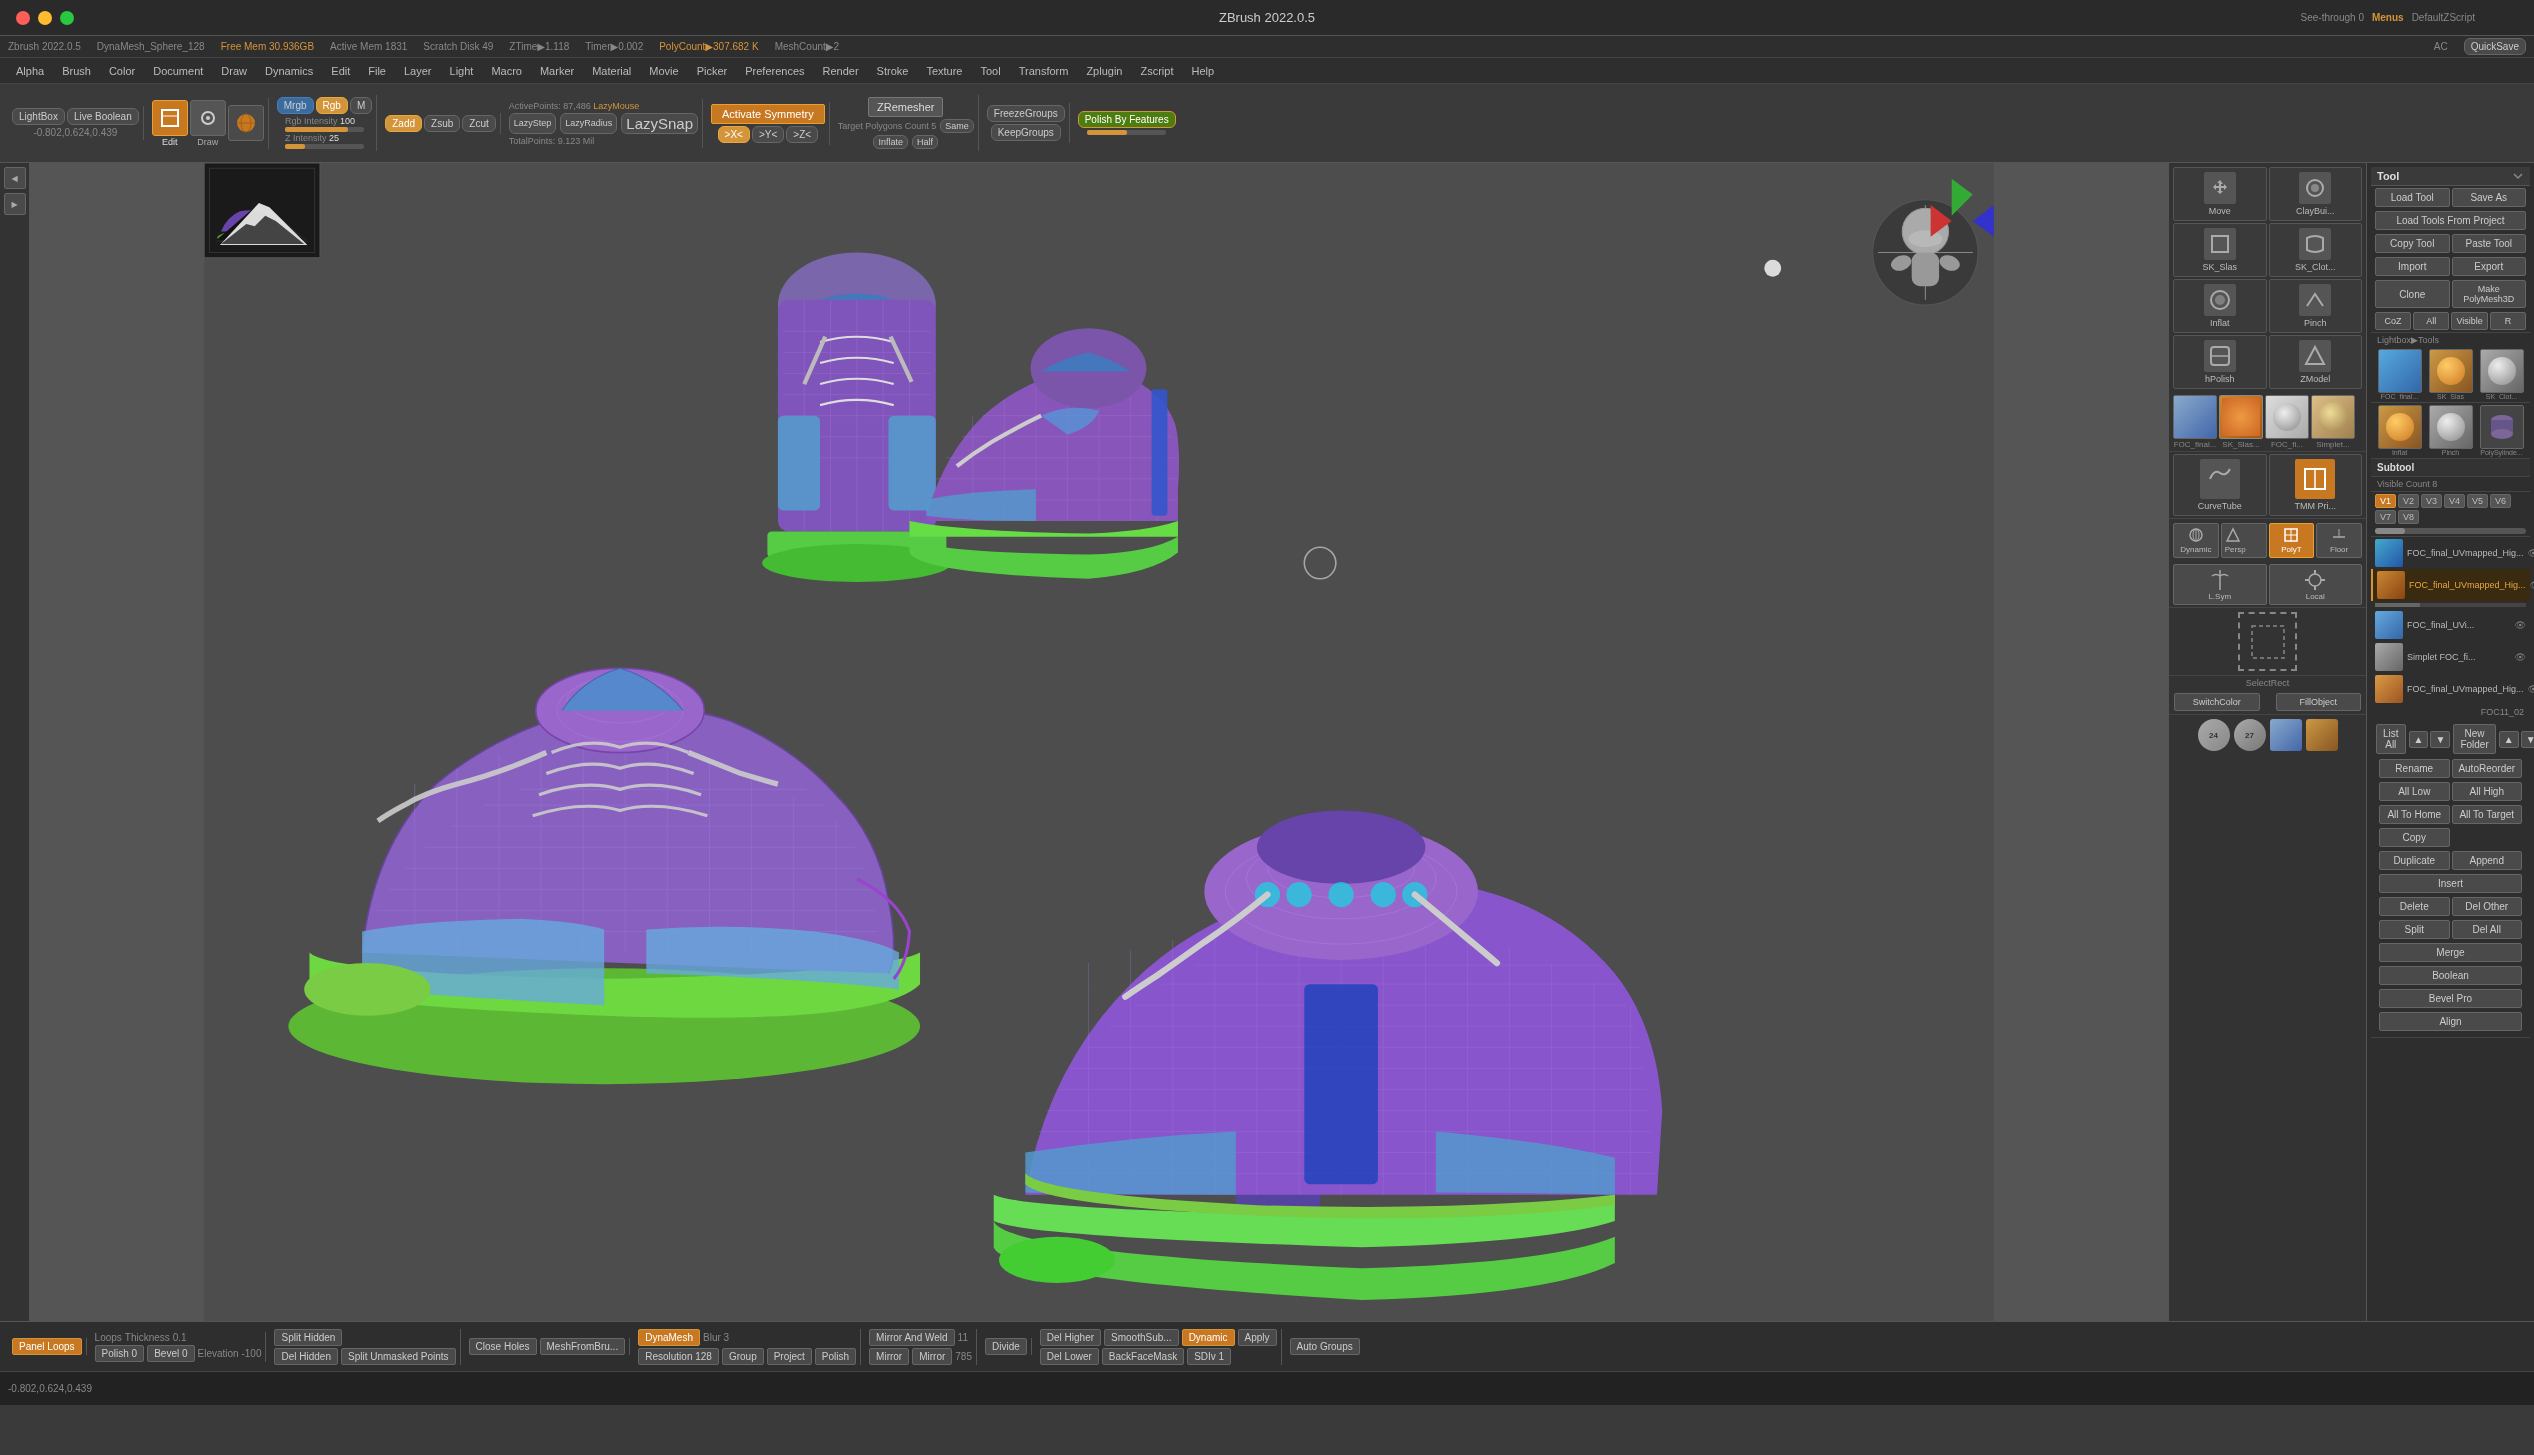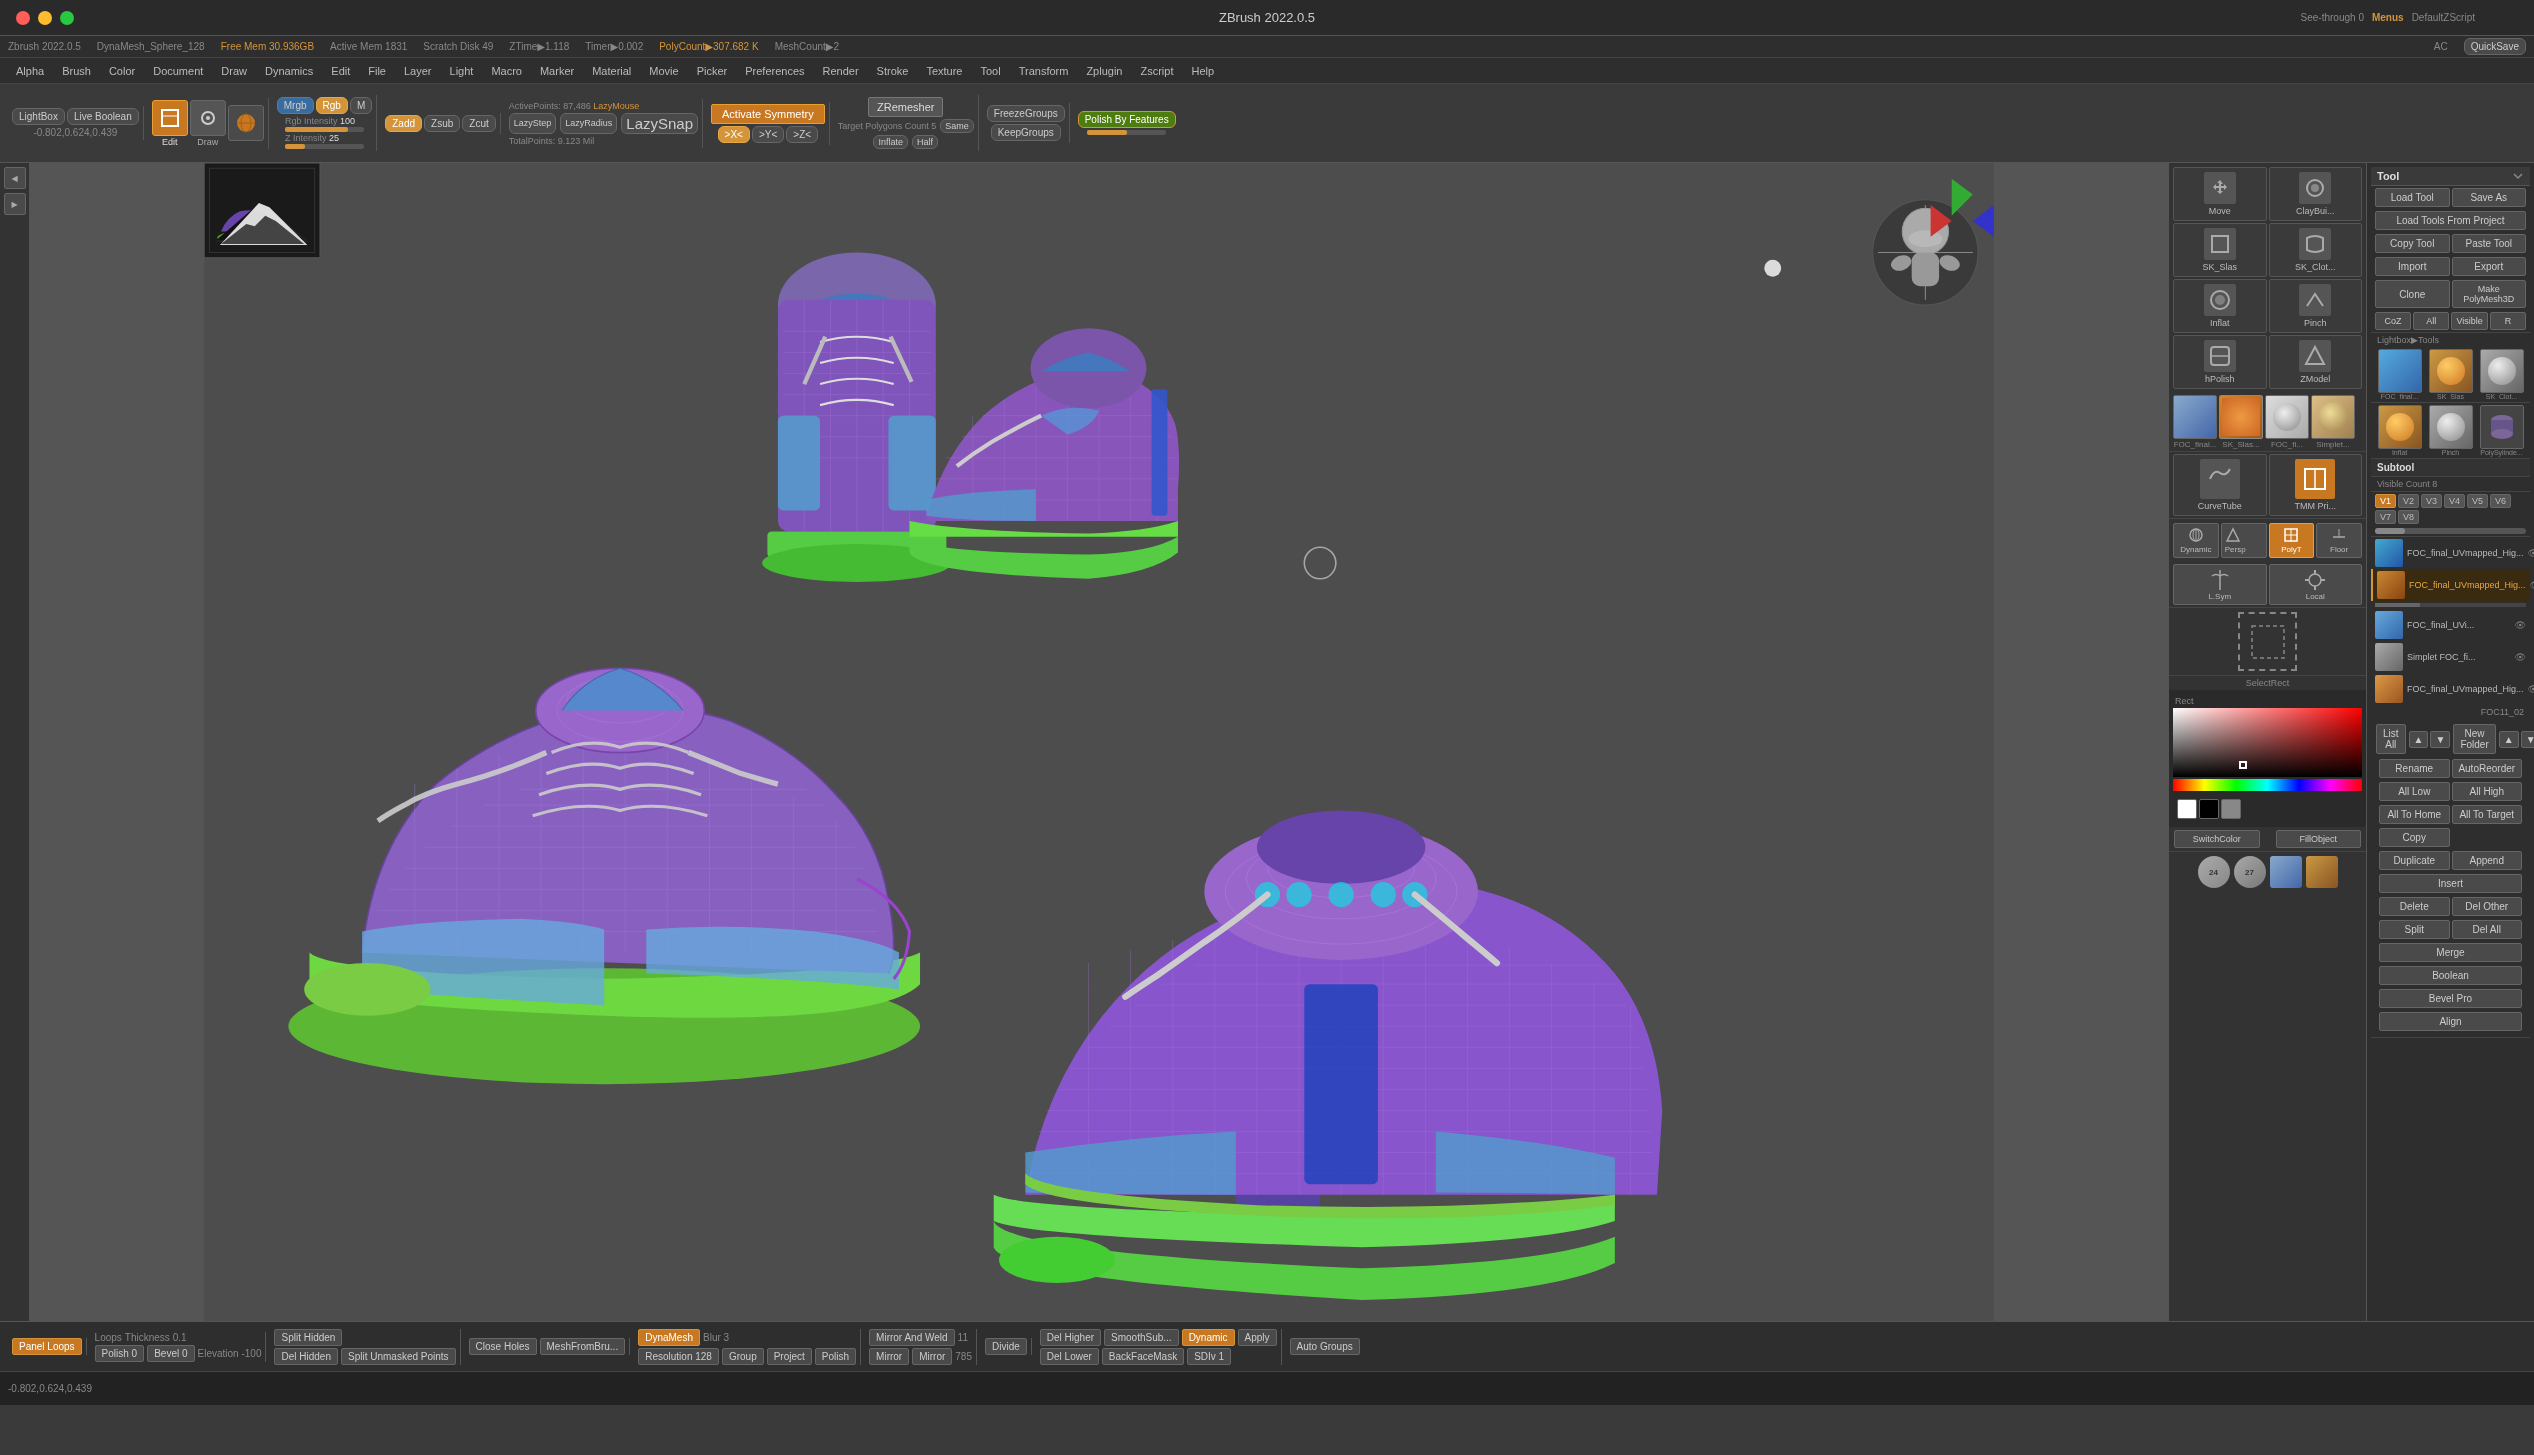--- a/index.html
+++ b/index.html
@@ -1053,35 +1053,20 @@
     <div style="display:flex;align-items:center;justify-content:center;padding:4px;border-bottom:1px solid #444;">
       <div style="width:59px;height:59px;border:2px dashed #888;background:transparent;cursor:pointer;display:flex;align-items:center;justify-content:center;">
         <svg width="40" height="40" viewBox="0 0 40 40">
             <rect x="4" y="4" width="32" height="32" fill="none" stroke="#888" stroke-width="1.5" stroke-dasharray="4,3"></rect>
           </svg>
       </div>
     </div>
     <div style="text-align:center;font-size:9px;color:#888;padding:2px;">SelectRect</div>
 
 
-    <div class="color-picker-area">
-      <div style="font-size:9px;color:#888;padding:2px;">Rect</div>
-      <div style="width:100%;height:69px;background:linear-gradient(to right, #fff, #f00);position:relative;cursor:crosshair;margin-bottom:2px;">
-        <div style="position:absolute;top:0;left:0;right:0;bottom:0;background:linear-gradient(to bottom, transparent, #000);"></div>
-        <div style="position:absolute;bottom:8px;left:35%;width:8px;height:8px;border:2px solid #fff;border-radius:50;cursor:crosshair;"></div>
-      </div>
-
-      <div style="width:100%;height:12px;background:linear-gradient(to right, #f00,#ff0,#0f0,#0ff,#00f,#f0f,#f00);margin-bottom:4px;cursor:crosshair;"></div>
-
-      <div class="color-swatches">
-        <div class="swatch" style="background:#fff;"></div>
-        <div class="swatch" style="background:#000;"></div>
-        <div class="swatch" style="background:#888;"></div>
-      </div>
-    </div>
 
     <div class="switch-fill-row">
       <button class="panel-btn" style="flex:1;font-size:9px;">SwitchColor</button>
       <button class="panel-btn" style="flex:1;font-size:9px;">FillObject</button>
     </div>
 
     <div style="display:flex;gap:4px;padding:4px;align-items:center;border-top:1px solid #444;">
       <div style="display:flex;gap:4px;align-items:center;justify-content:center;width:100%;">
         <div style="display:flex;flex-direction:column;align-items:center;justify-content:center;background:linear-gradient(135deg,#aaa,#888);border-radius:50%;width:32px;height:32px;">
           <span style="font-size:8px;color:#333;font-weight:bold;">24</span>

